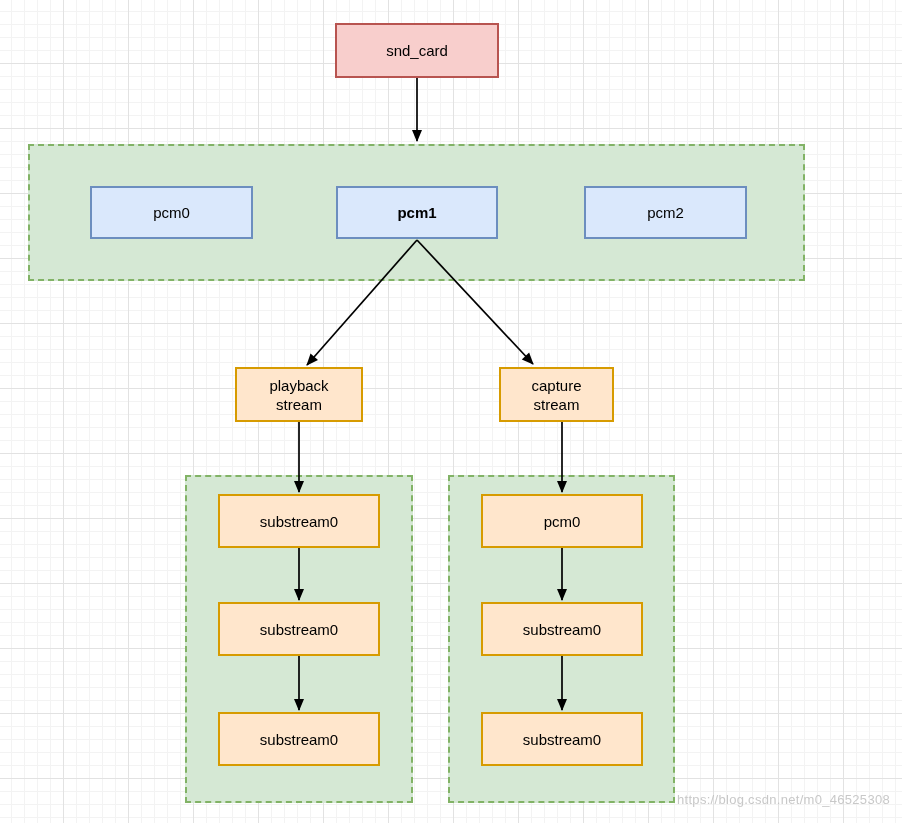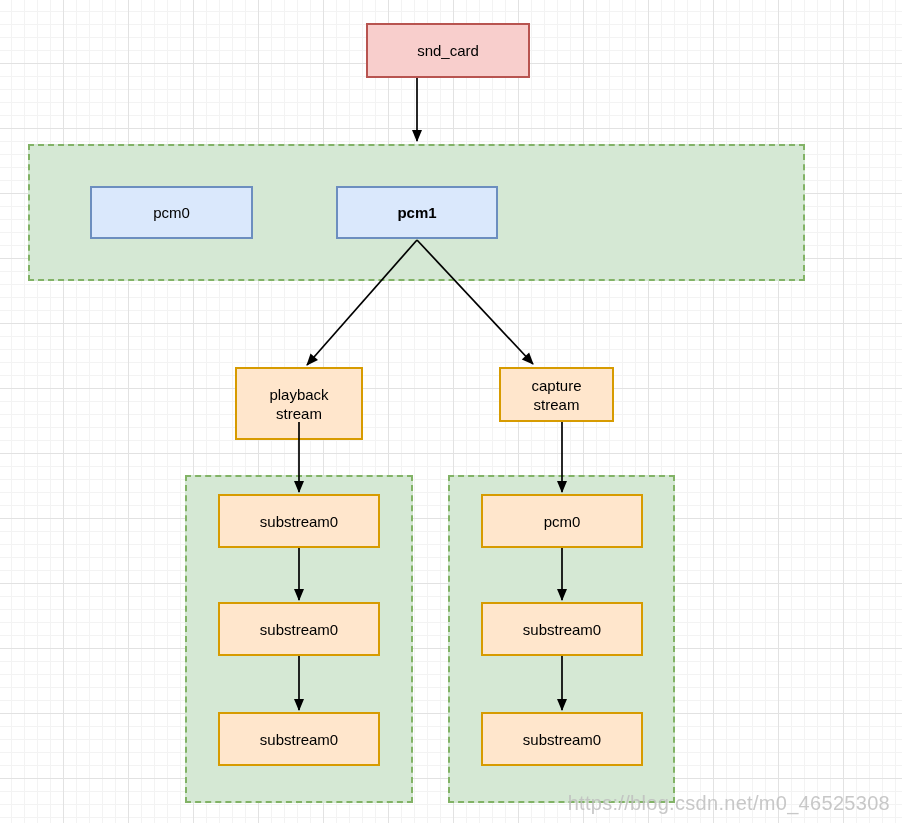--- a/index.html
+++ b/index.html
@@ -24,21 +24,20 @@
     justify-content: center;
     text-align: center;
     font-size: 15px;
     color: #000000;
     line-height: 19px;
     white-space: pre-line;
   }
   .card {
     background: var(--card-fill, #f8cecc);
     border: 2px solid var(--card-border, #b85450);
-    margin-left: 31px;
   }
   .pcm {
     background: var(--pcm-fill, #dae8fc);
     border: 2px solid var(--pcm-border, #6c8ebf);
   }
   .group {
     position: absolute;
     background: var(--container-fill, #d5e8d4);
     border: 2px dashed var(--container-border, #82b366);
   }
@@ -50,21 +49,21 @@
   
   #snd-card  { left: 335px; top: 23px;  width: 164px; height: 55px; }
 
   
   #pcm-group { left: 28px;  top: 144px; width: 777px; height: 137px; }
   #pcm0      { left: 90px;  top: 186px; width: 163px; height: 53px; }
   #pcm1      { left: 336px; top: 186px; width: 162px; height: 53px; font-weight: bold; }
   #pcm2      { left: 584px; top: 186px; width: 163px; height: 53px; }
 
   
-  #playback  { left: 235px; top: 367px; width: 128px; height: 73px; }
+  #playback  { left: 235px; top: 367px; width: 128px; height: 55px; }
   #capture   { left: 499px; top: 367px; width: 115px; height: 55px; }
 
   
   #play-group { left: 185px; top: 475px; width: 228px; height: 328px; }
   #capt-group { left: 448px; top: 475px; width: 227px; height: 328px; }
 
   
   #psub0 { left: 218px; top: 494px; width: 162px; height: 54px; }
   #psub1 { left: 218px; top: 602px; width: 162px; height: 54px; }
   #psub2 { left: 218px; top: 712px; width: 162px; height: 54px; }
@@ -77,38 +76,39 @@
     left: 0; top: 0;
     width: 902px; height: 823px;
     pointer-events: none;
   }
   .arrows line { stroke: #000000; stroke-width: 1.7px; }
 
   .watermark {
     position: absolute;
     right: 12px;
     top: 792px;
-    font-size: 20px;
+    font-size: 13px;
     color: rgba(190, 190, 190, 0.85);
     letter-spacing: 0.3px;
   }
 </style>
 </head>
 <body>
 
 <div class="canvas">
 
   <div class="group" id="pcm-group"></div>
   <div class="group" id="play-group"></div>
   <div class="group" id="capt-group"></div>
 
   <div class="node card" id="snd-card">snd_card</div>
 
   <div class="node pcm" id="pcm0">pcm0</div>
   <div class="node pcm" id="pcm1">pcm1</div>
+  <div class="node pcm" id="pcm2">pcm2</div>
 
   <div class="node stream" id="playback">playback
 stream</div>
   <div class="node stream" id="capture">capture
 stream</div>
 
   <div class="node stream" id="psub0">substream0</div>
   <div class="node stream" id="psub1">substream0</div>
   <div class="node stream" id="psub2">substream0</div>
 

